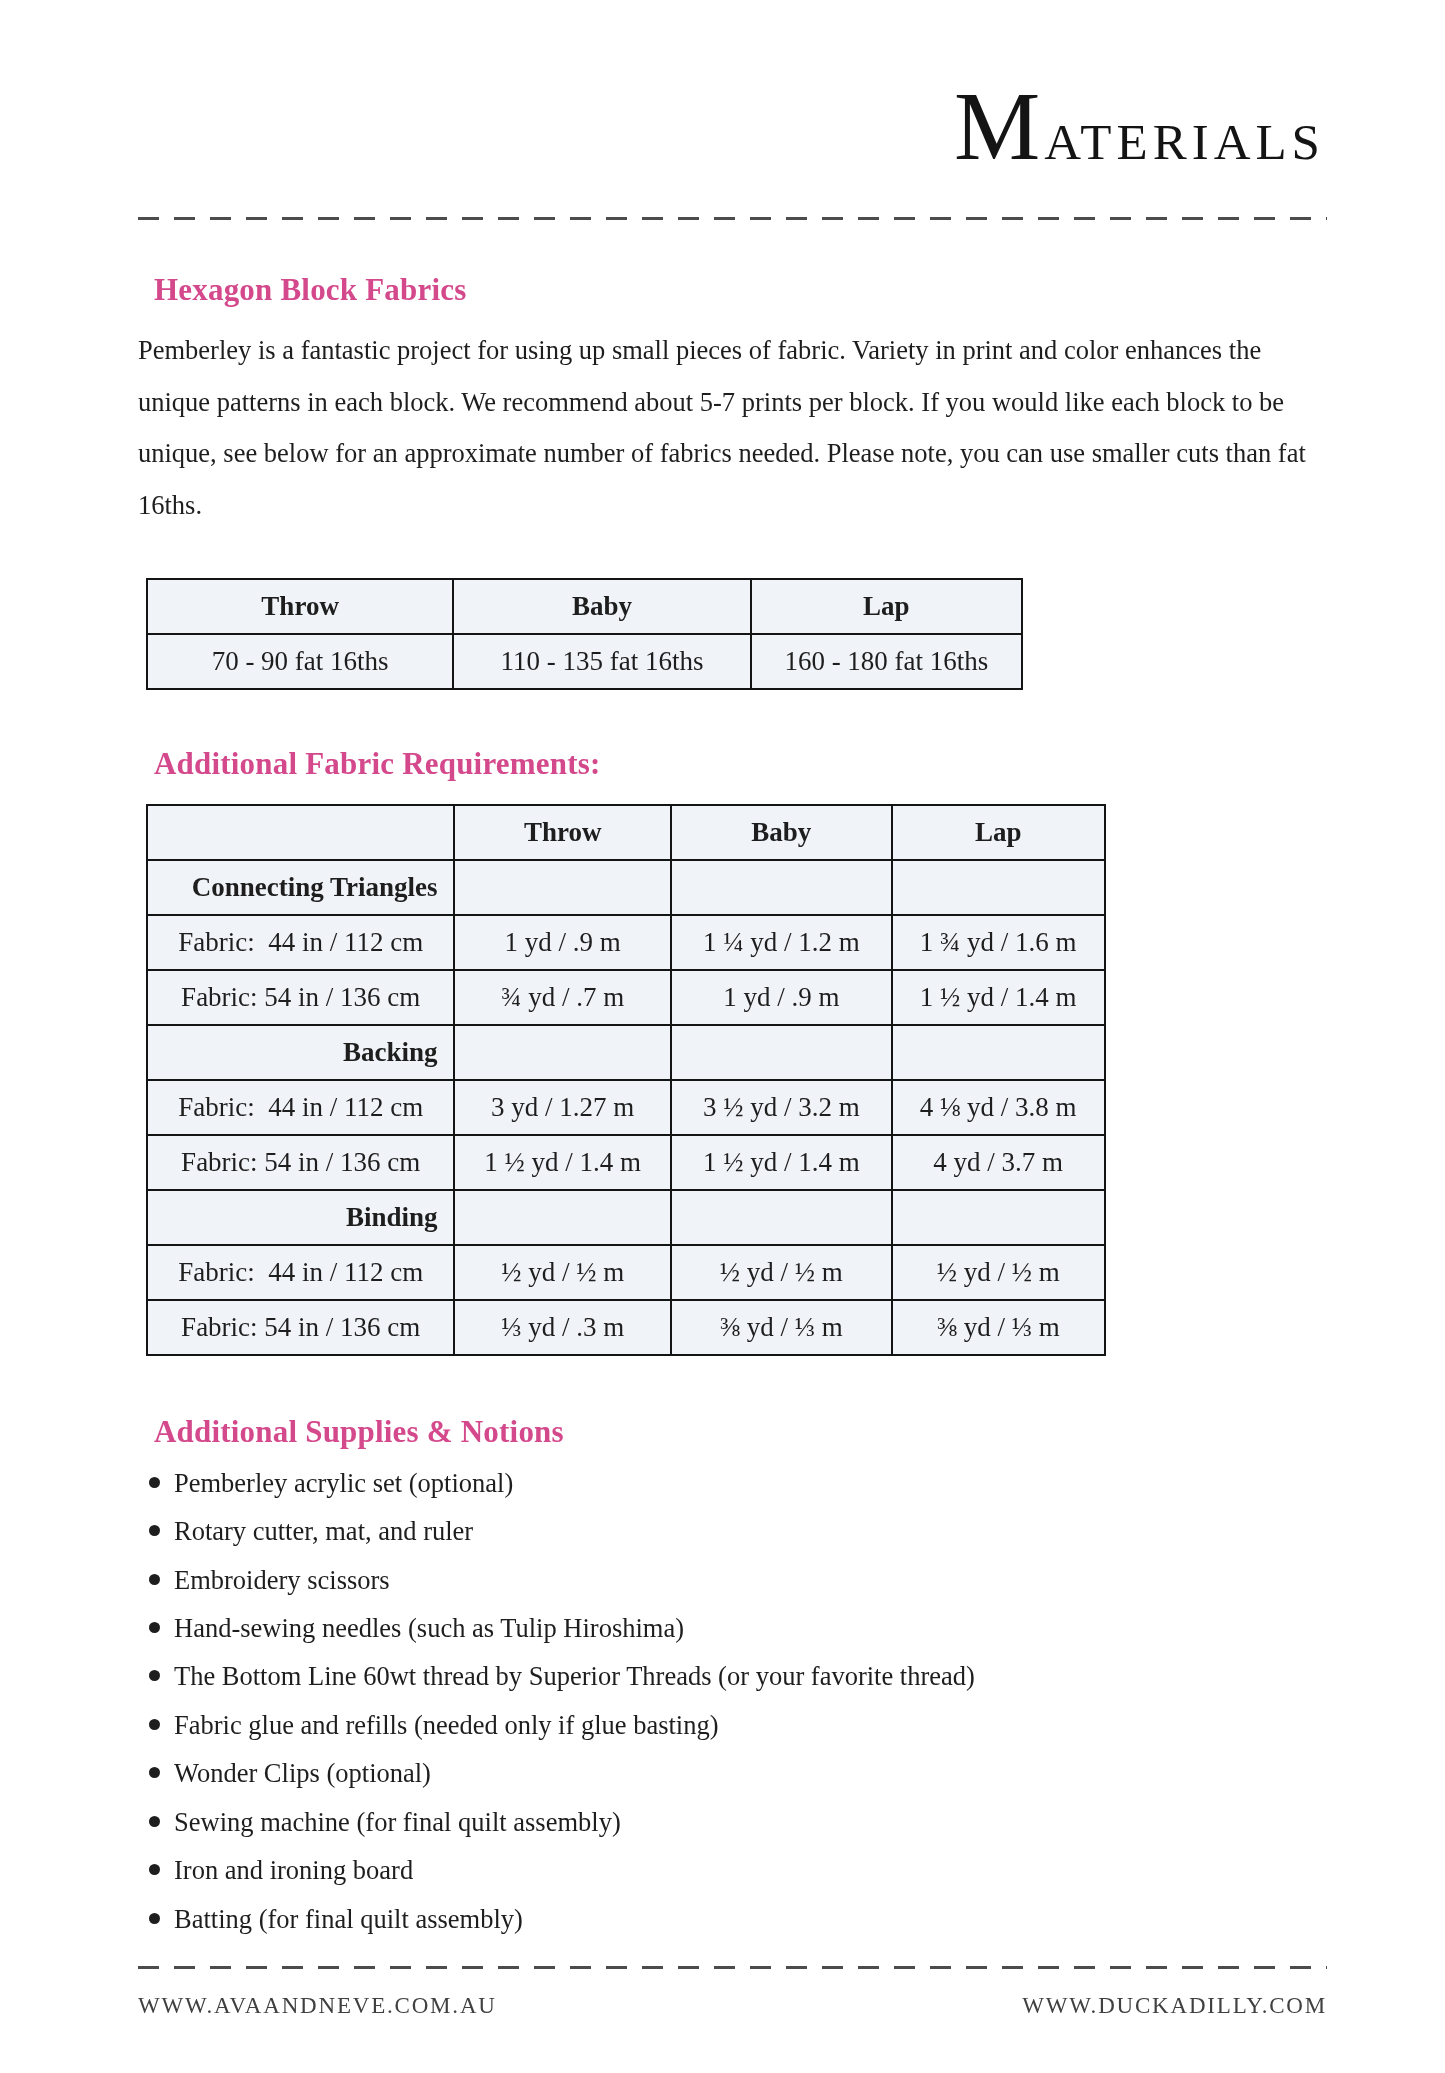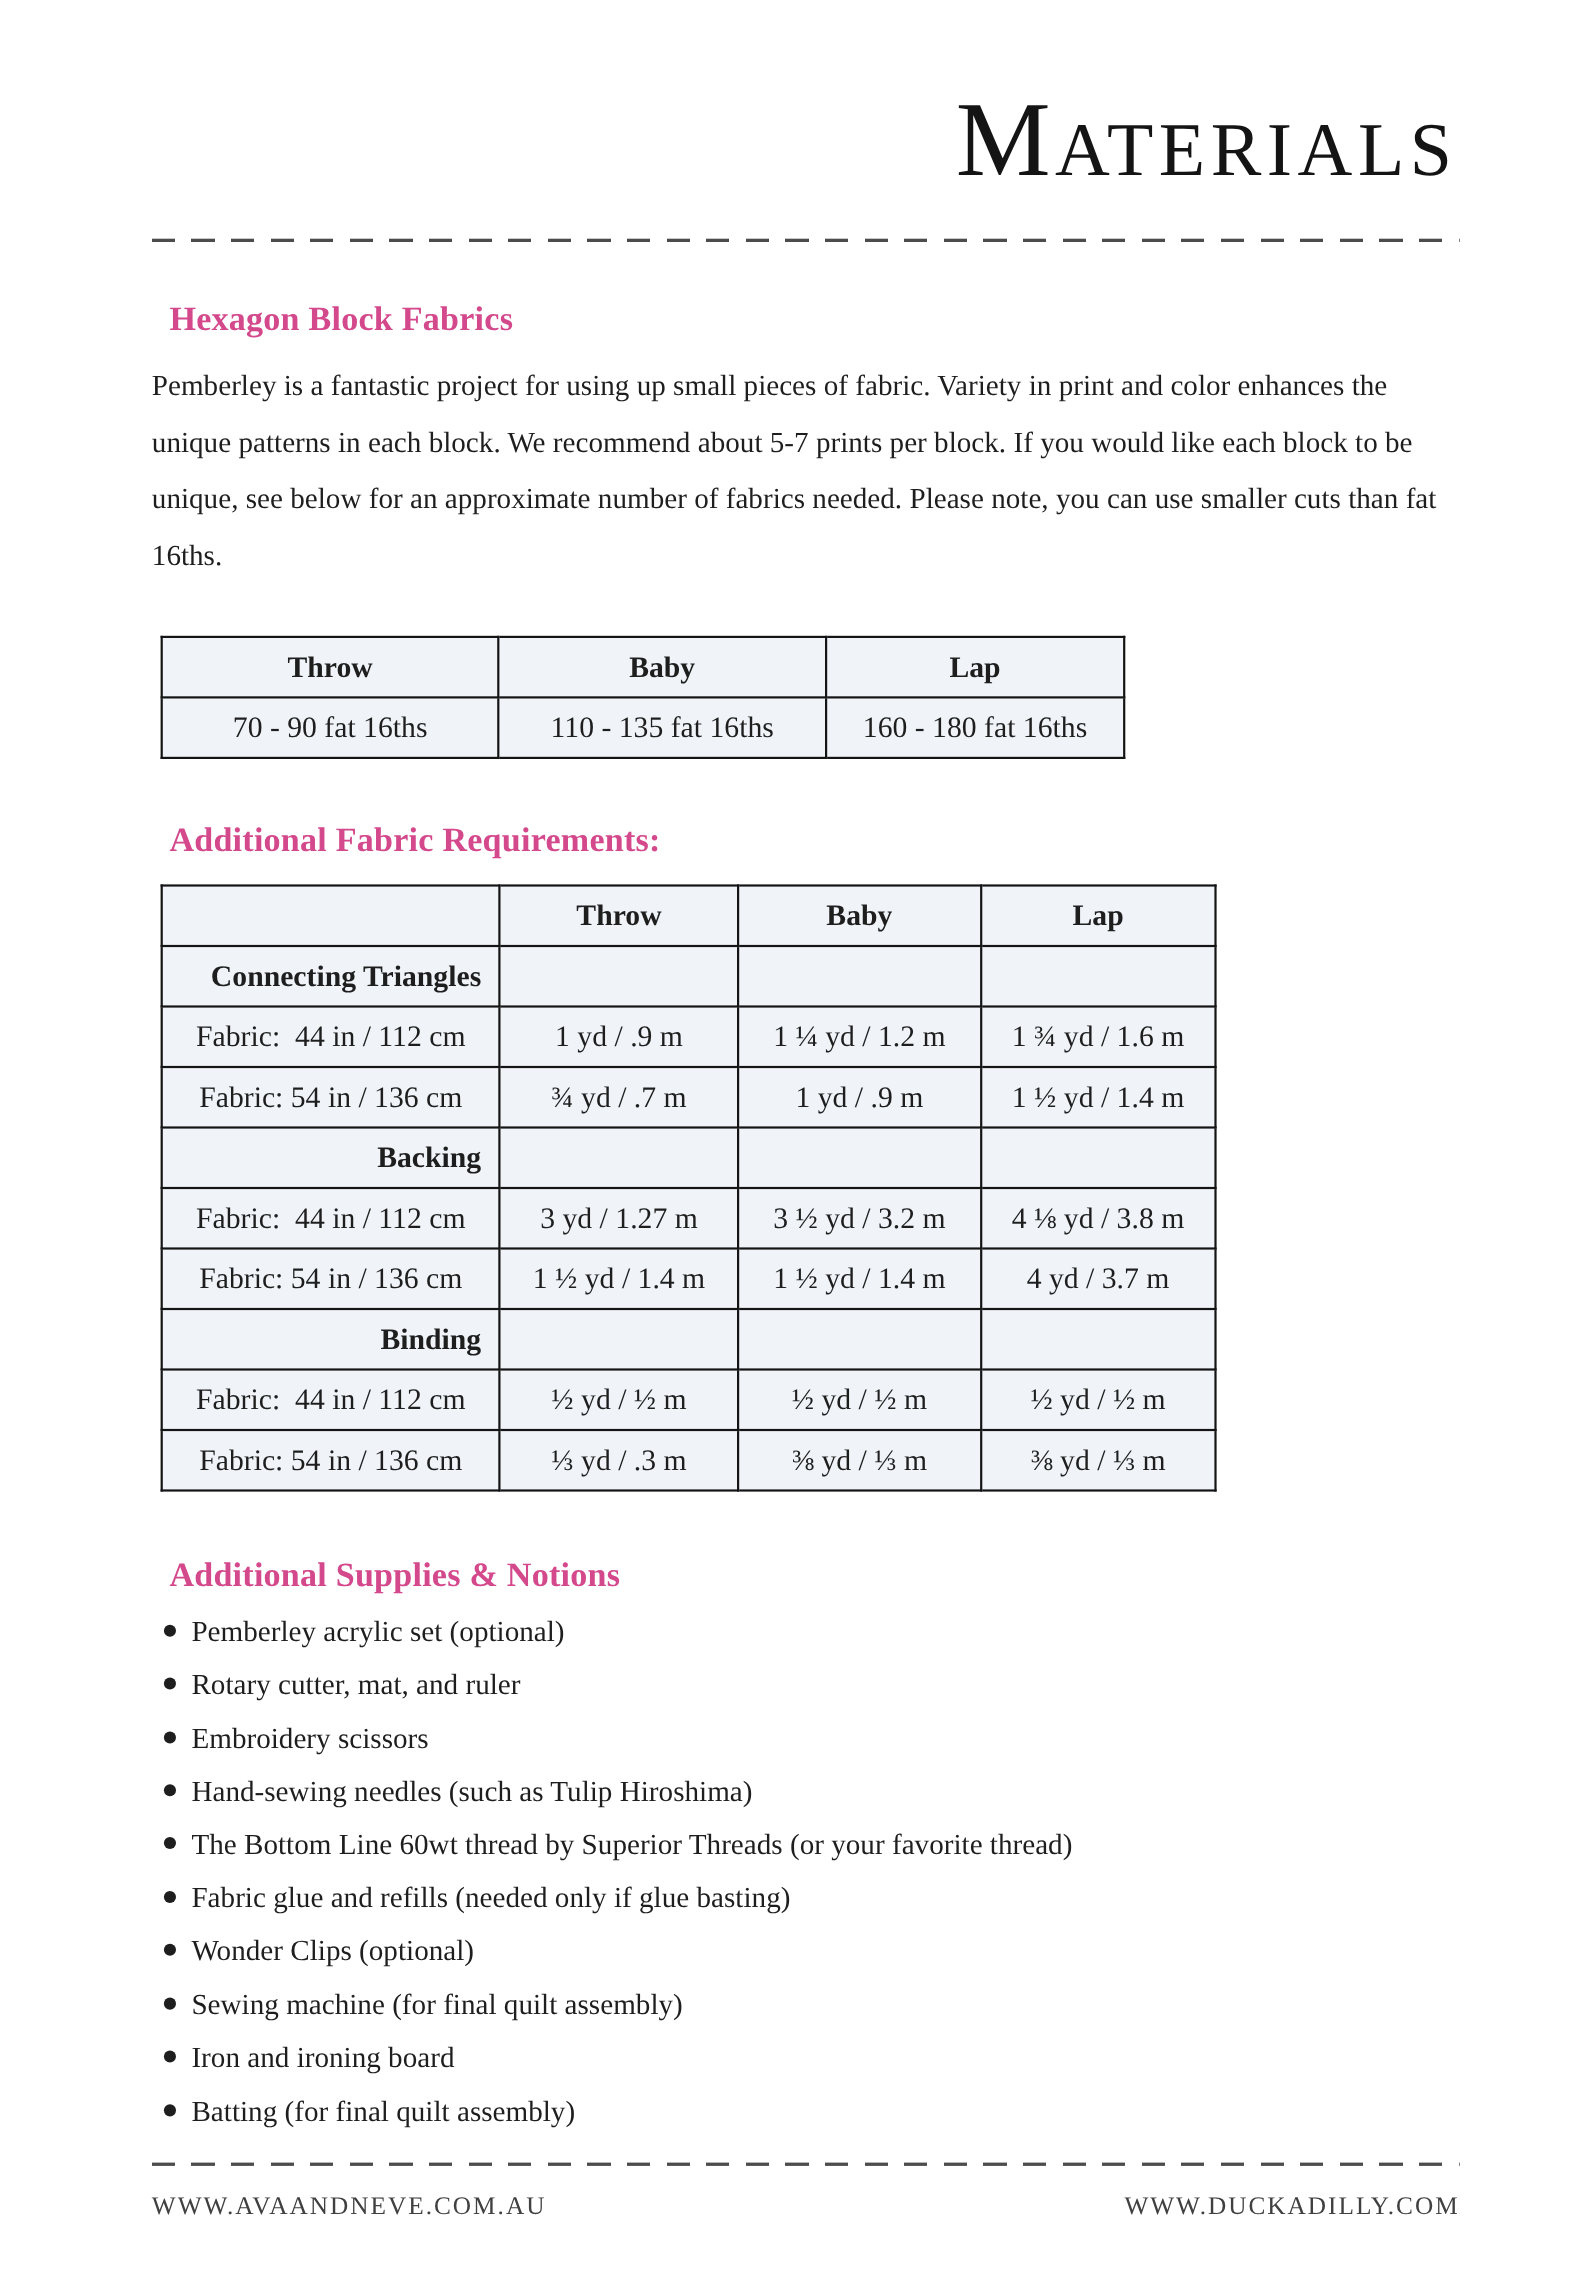--- a/index.html
+++ b/index.html
@@ -18,21 +18,21 @@
   }
 
   
   .page-title {
     text-align: right;
     line-height: 1;
     color: #141414;
     padding-right: 2px;
   }
   .page-title .cap   { font-size: 97px; letter-spacing: 4px; }
-  .page-title .rest  { font-size: 69px; letter-spacing: 5px; }
+  .page-title .rest  { font-size: 51px; letter-spacing: 5px; }
 
   
   .dashed {
     height: 3px;
     background: repeating-linear-gradient(to right, #4c4c4c 0 21px, transparent 21px 36px);
   }
   .dashed.top    { margin-top: 42px; }
   .dashed.bottom { margin-top: 30px; }
 
   

